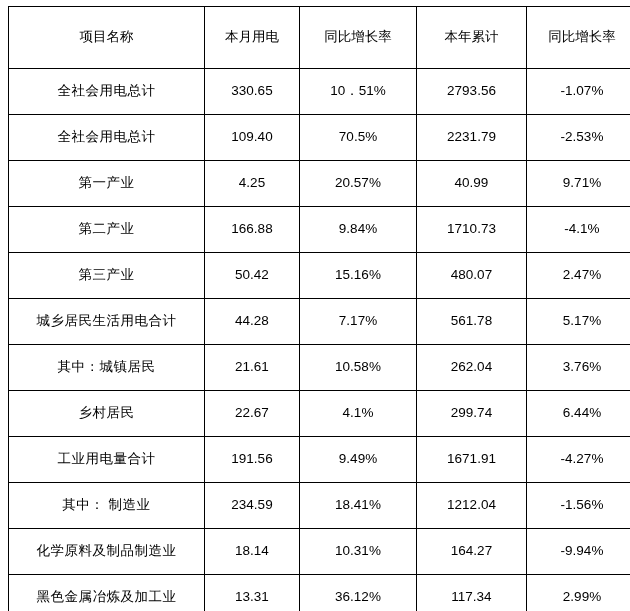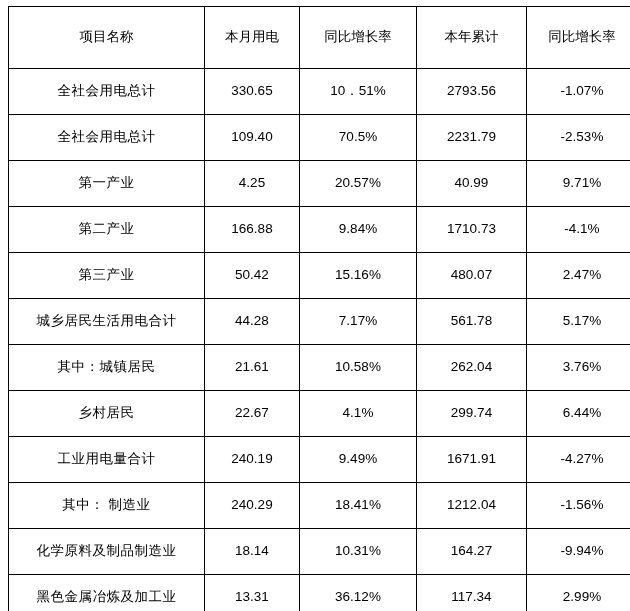--- a/index.html
+++ b/index.html
@@ -126,28 +126,28 @@
       </tr>
       <tr>
         <td class="cell-name">乡村居民</td>
         <td>22.67</td>
         <td>4.1%</td>
         <td>299.74</td>
         <td>6.44%</td>
       </tr>
       <tr>
         <td class="cell-name">工业用电量合计</td>
-        <td>240.19</td>
+        <td>191.56</td>
         <td>9.49%</td>
         <td>1671.91</td>
         <td>-4.27%</td>
       </tr>
       <tr>
         <td class="cell-name">其中：  制造业</td>
-        <td>240.29</td>
+        <td>234.59</td>
         <td>18.41%</td>
         <td>1212.04</td>
         <td>-1.56%</td>
       </tr>
       <tr>
         <td class="cell-name">化学原料及制品制造业</td>
         <td>18.14</td>
         <td>10.31%</td>
         <td>164.27</td>
         <td>-9.94%</td>

